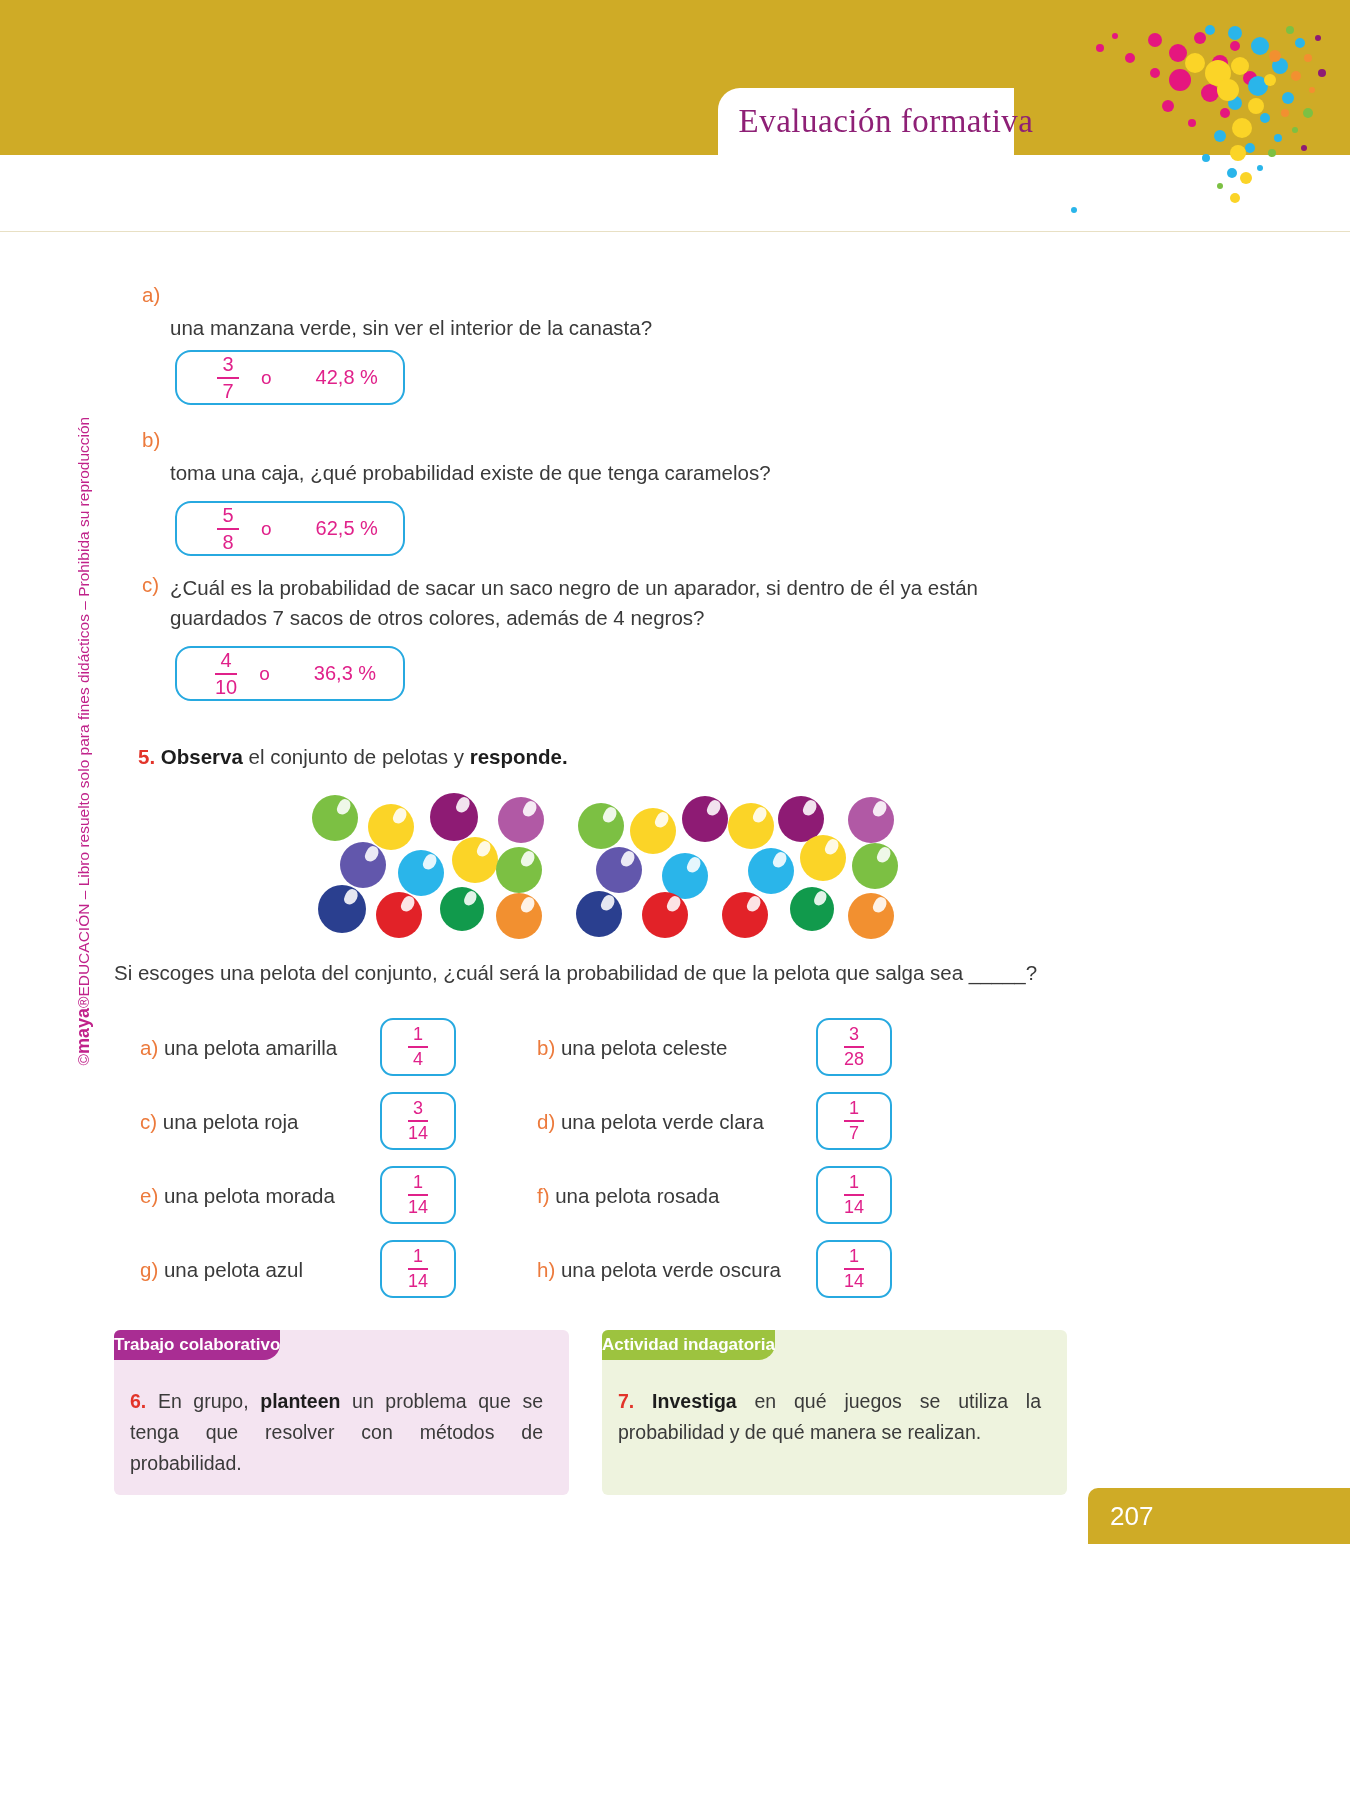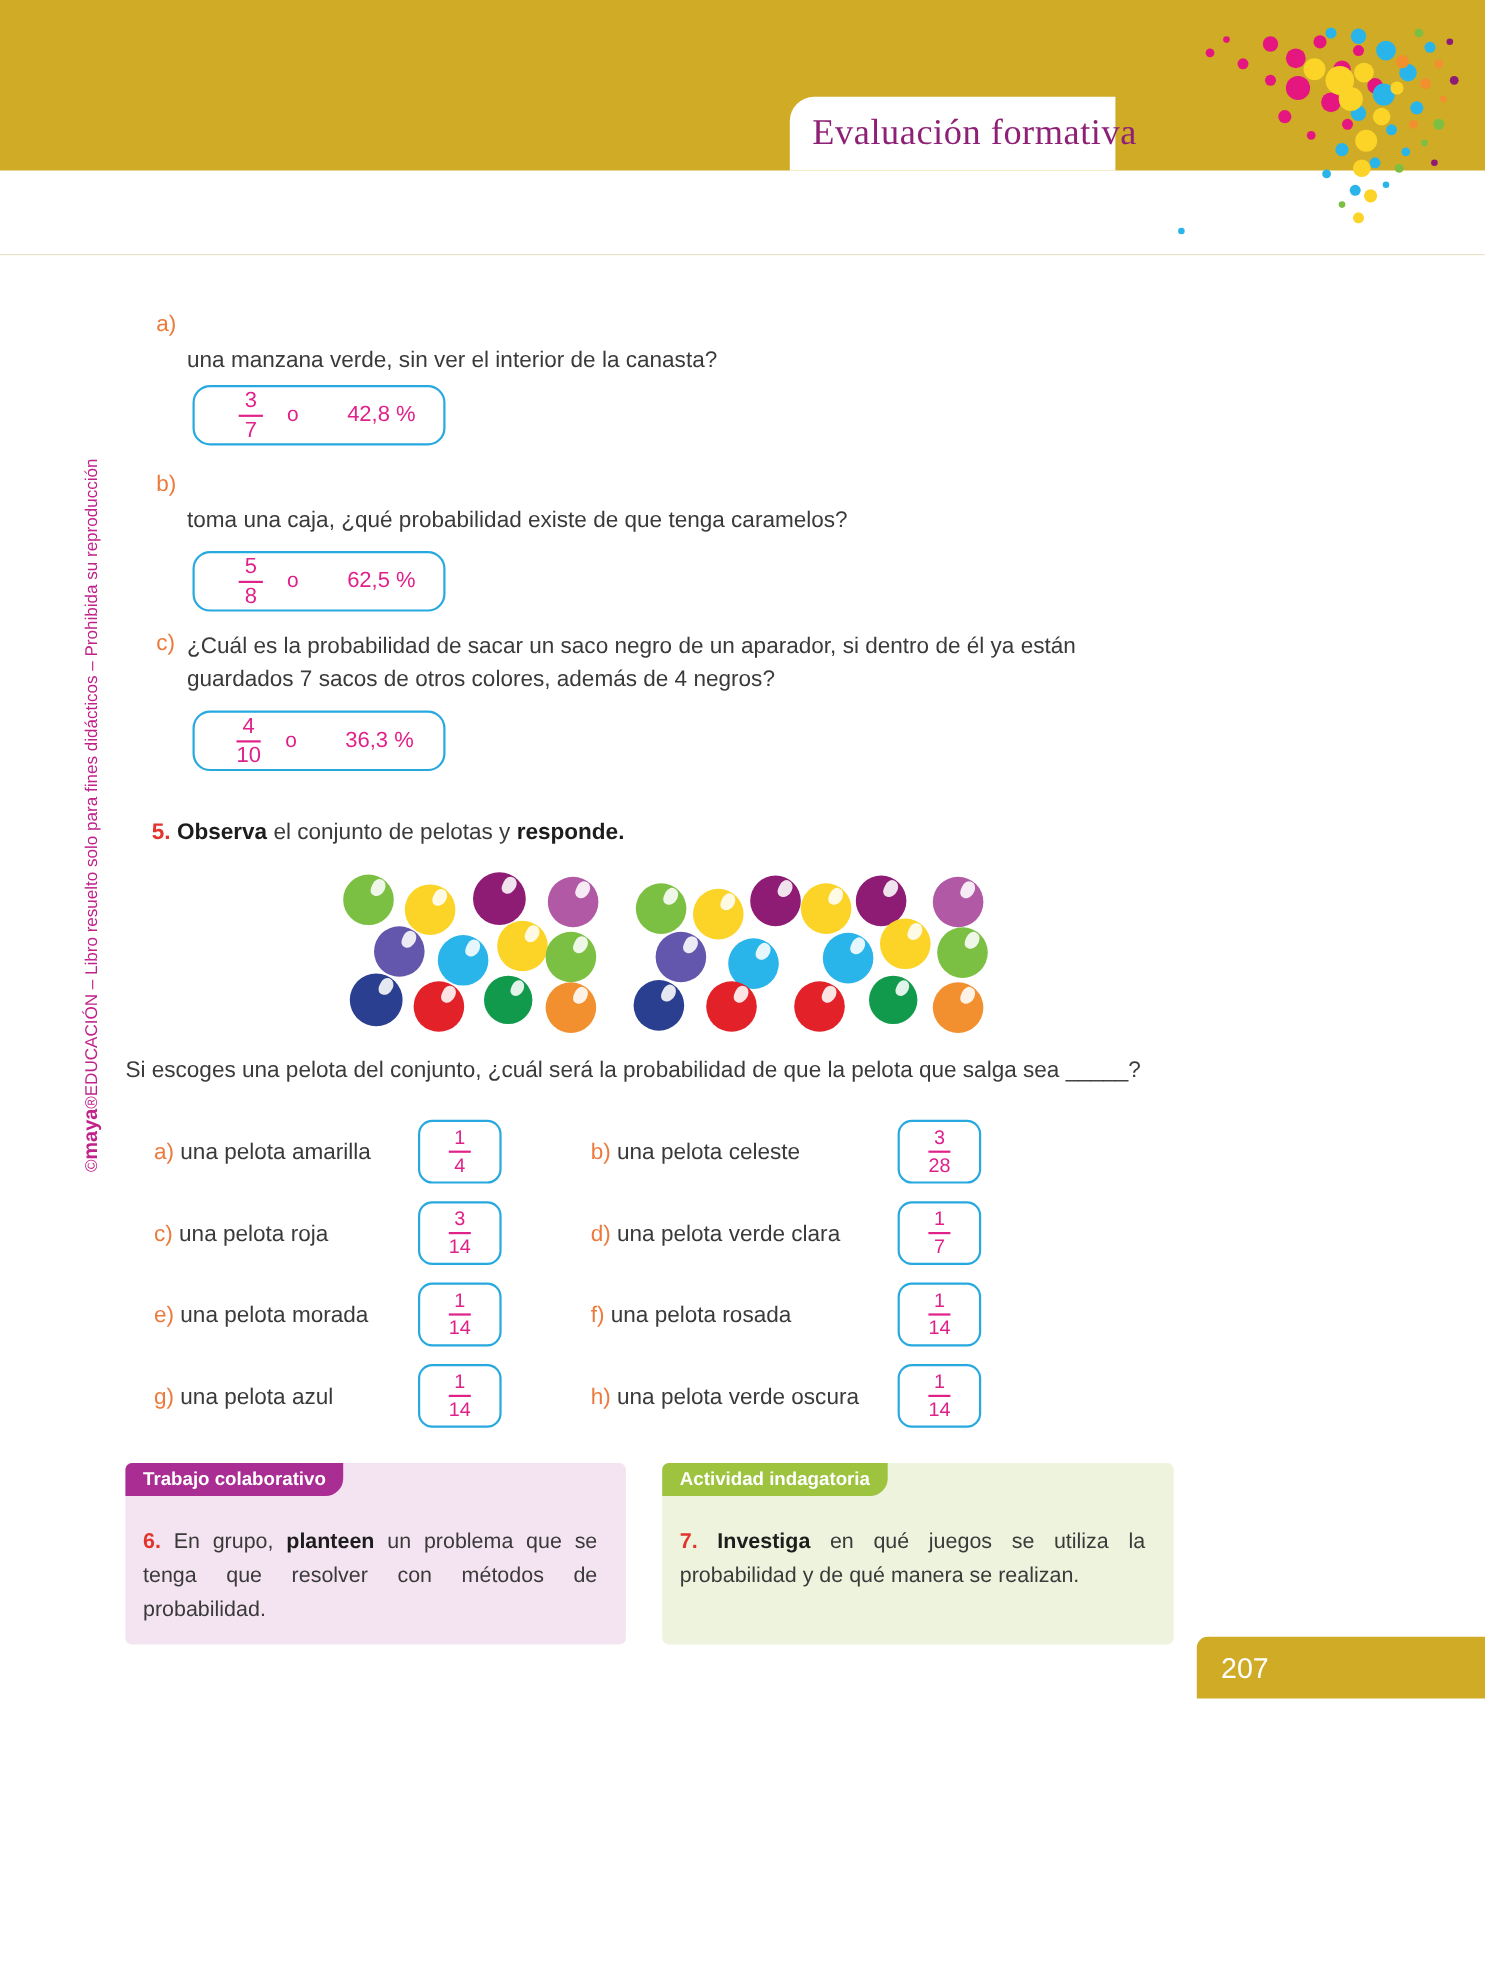--- a/index.html
+++ b/index.html
@@ -224,21 +224,21 @@
   }
   .panel-tab {
     position: absolute;
     left: 0;
     top: 0;
     height: 30px;
     border-top-left-radius: 6px;
     border-bottom-right-radius: 16px;
     display: flex;
     align-items: center;
-    padding: 0 16px;
+    padding: 0 0;
     box-sizing: border-box;
     color: #ffffff;
     font-size: 17px;
     font-weight: bold;
   }
   .panel-body {
     position: absolute;
     left: 0;
     top: 30px;
     right: 0;

